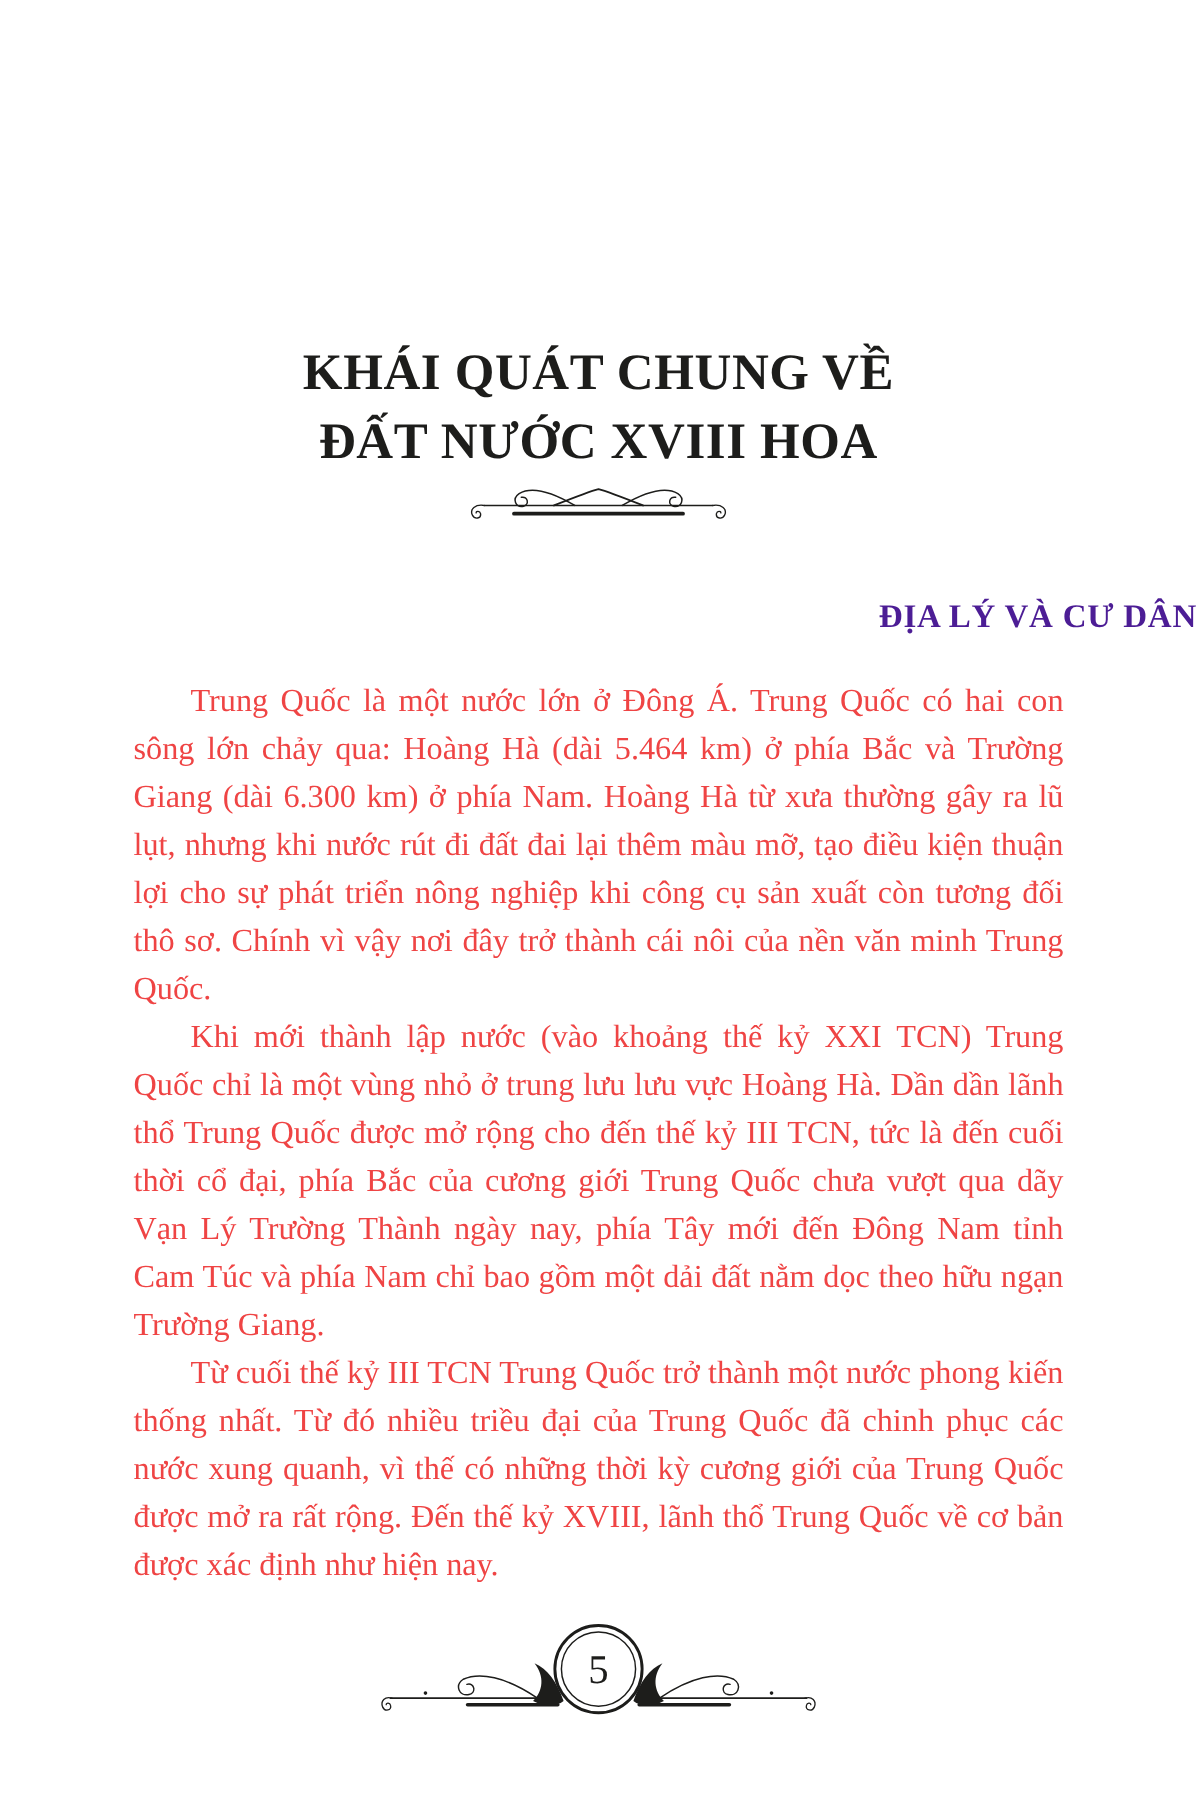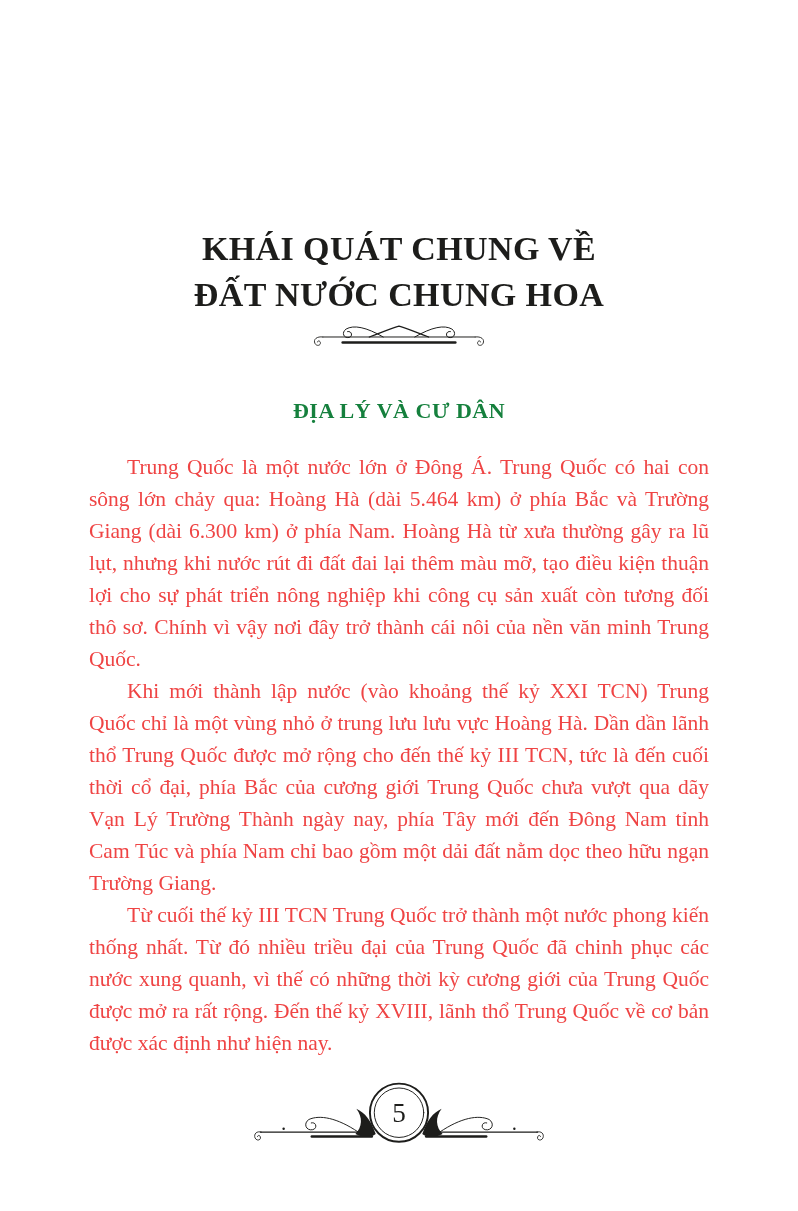--- a/index.html
+++ b/index.html
@@ -25,23 +25,23 @@
   }
   .title-line { display: block; }
   .header-ornament {
     position: absolute; top: 321px; left: 0; width: 798px;
     text-align: center; line-height: 0;
   }
   .header-ornament svg { width: 178px; height: 30px; }
   .section-heading {
     position: absolute; top: 398px; left: 0; width: 798px;
     margin: 0;
-    text-align: center;
+    text-align: right;
     font-size: 22px; font-weight: 700; letter-spacing: 0.5px;
-    color: #15803d;
+    color: #4c1d95;
   }
   .body-text {
     position: absolute; top: 451px; left: 89px; width: 620px;
     font-size: 21.5px; line-height: 32px;
     text-align: justify;
     color: #ef4444;
   }
   .body-text p { margin: 0; text-indent: 38px; }
   .footer-ornament {
     position: absolute; top: 1072px; left: 0; width: 798px;
@@ -53,21 +53,21 @@
     font-size: 56px;
   }
 </style>
 </head>
 <body>
 
 <div class="page">
 
   <h1 class="title">
     <span class="title-line">KHÁI QUÁT CHUNG VỀ</span>
-    <span class="title-line">ĐẤT NƯỚC CHUNG HOA</span>
+    <span class="title-line">ĐẤT NƯỚC XVIII HOA</span>
   </h1>
 
   <div class="header-ornament">
     <svg viewBox="0 0 360 60" xmlns="http://www.w3.org/2000/svg" aria-hidden="true">
       <g stroke="#1d1d1b" fill="none" stroke-linecap="round">
         <path d="M26 32 H334" stroke-width="2"></path>
         <path d="M120 32 Q168 13 180 10 Q192 13 240 32" stroke-width="2.5"></path>
         <path d="M66 43 H294" stroke-width="5"></path>
         <path d="M26 32 C14 30 6 37 10 45 C13 51 22 50 21 43 C20 39 15 39 15 42" stroke-width="1.8"></path>
         <path d="M334 32 C346 30 354 37 350 45 C347 51 338 50 339 43 C340 39 345 39 345 42" stroke-width="1.8"></path>

